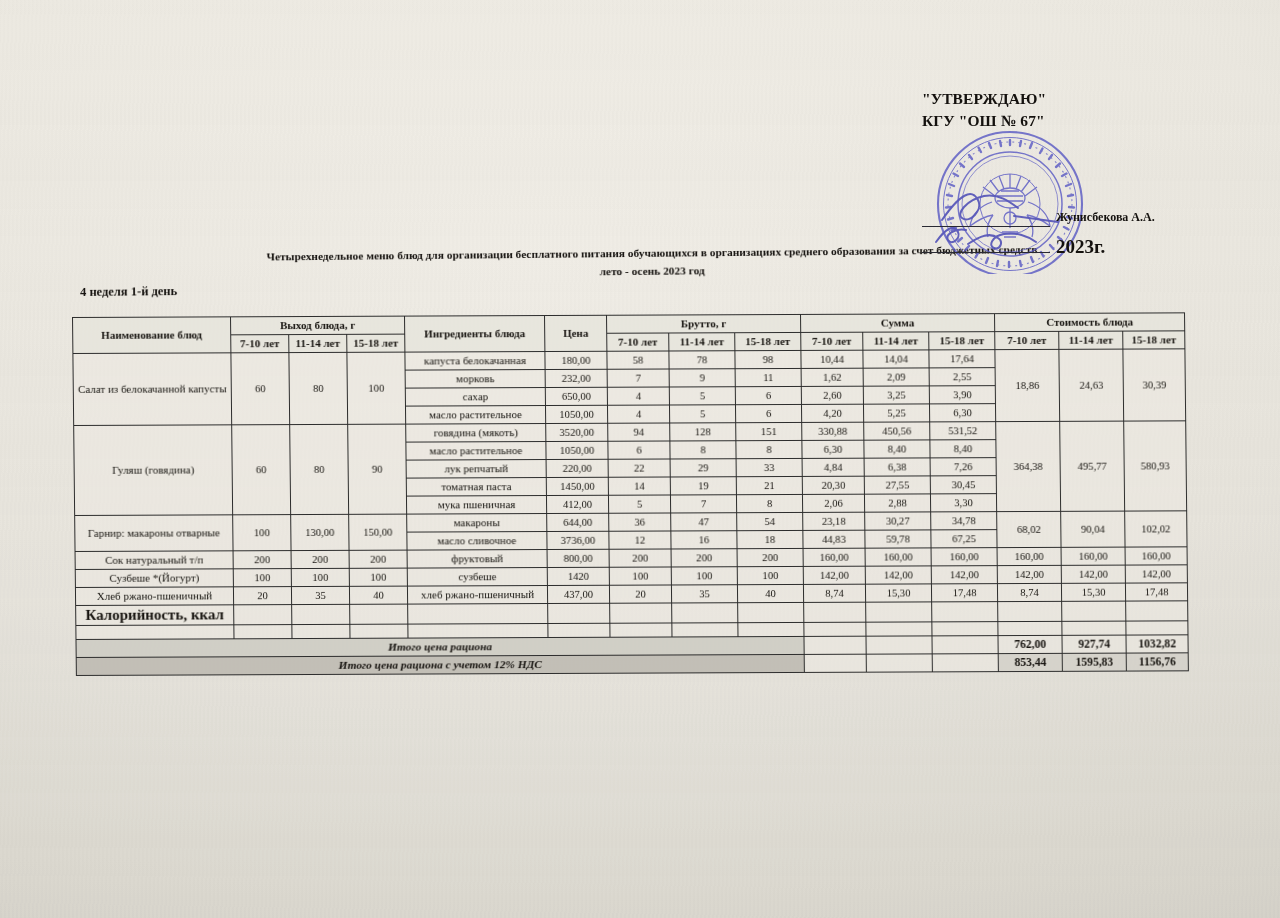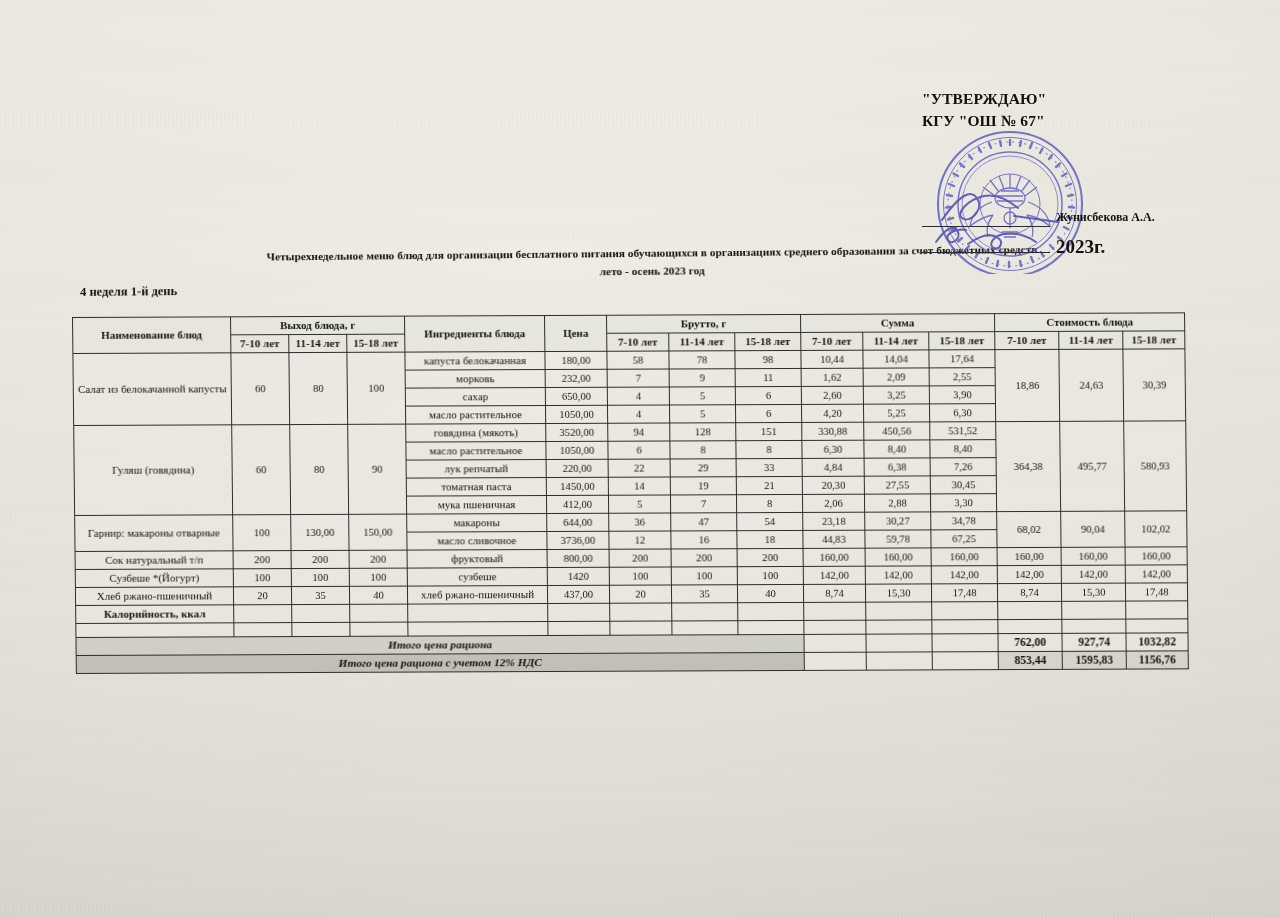--- a/index.html
+++ b/index.html
@@ -133,21 +133,21 @@
     background: rgba(228,225,216,0.55);
   }
   td.name-cell, td.ing-cell {
     text-align: left;
     padding-left: 4px;
     font-size: 11px;
     border-radius: 8px;
   }
   td.name-cell { vertical-align: top; padding-top: 2px; }
   td.bold-left {
-    text-align: left; font-weight: bold; padding-left: 4px; font-size: 11px;
+    text-align: left; font-weight: bold; padding-left: 4px; font-size: 15px;
   }
   tr.spacer-row td { height: 14px; border-left: 1px solid #2c2c2c; border-right: 1px solid #2c2c2c; }
   td.total-label {
     text-align: left;
     font-style: italic;
     font-weight: bold;
     font-size: 11.4px;
     padding-left: 4px;
     background: rgba(190,187,179,0.55);
   }

